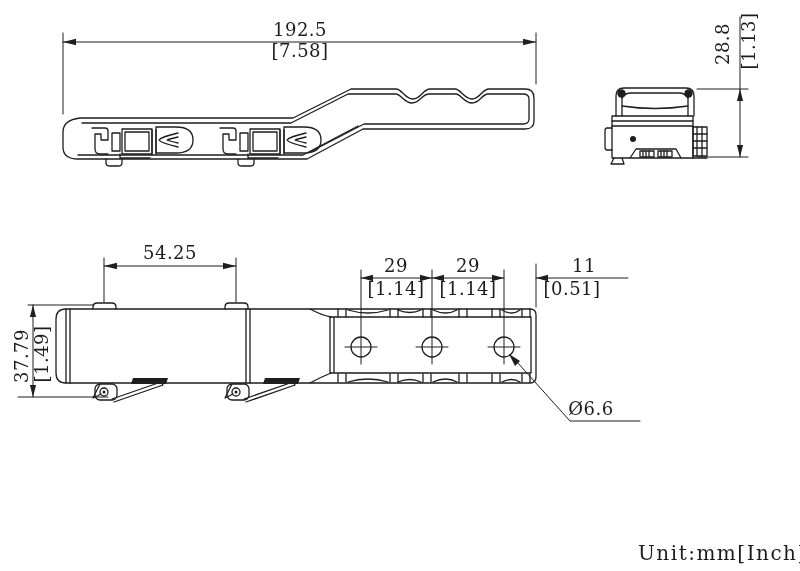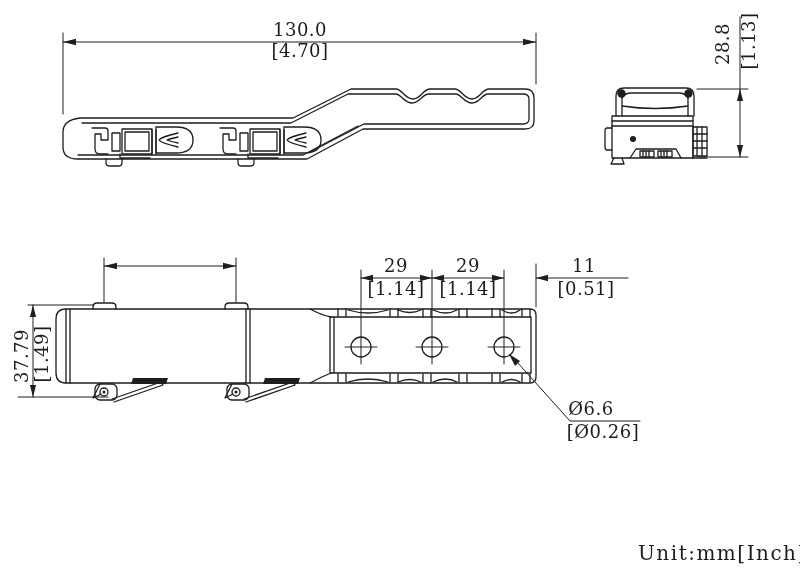--- a/index.html
+++ b/index.html
@@ -151,37 +151,37 @@
     <polygon class="solid" points="33,305 29.9,317 36.1,317"></polygon>
     <polygon class="solid" points="33,397 29.9,385 36.1,385"></polygon>
   </g>
 
   <g>
     <polygon class="solid" points="509,354 520,361 515,366"></polygon>
     <path class="thin" d="M517,362 L570,421 H640"></path>
   </g>
 </svg>
 
-<div class="dim" style="left:240px;top:20px;width:120px;">130.0</div>
-<div class="dim" style="left:240px;top:41px;width:120px;">[4.70]</div>
+<div class="dim" style="left:240px;top:20px;width:120px;">192.5</div>
+<div class="dim" style="left:240px;top:41px;width:120px;">[7.58]</div>
 
 <div class="dim vdim" style="left:689px;top:33px;width:70px;height:22px;">28.8</div>
 <div class="dim vdim" style="left:715px;top:30px;width:70px;height:22px;">[1.13]</div>
 
+<div class="dim" style="left:110px;top:243px;width:120px;">54.25</div>
 
 <div class="dim" style="left:366px;top:256px;width:60px;">29</div>
 <div class="dim" style="left:346px;top:279px;width:100px;">[1.14]</div>
 
 <div class="dim" style="left:438px;top:256px;width:60px;">29</div>
 <div class="dim" style="left:418px;top:279px;width:100px;">[1.14]</div>
 
 <div class="dim" style="left:554px;top:256px;width:60px;">11</div>
-<div class="dim" style="left:536px;top:279px;width:100px;">[0.51]</div>
+<div class="dim" style="left:522px;top:279px;width:100px;">[0.51]</div>
 
 <div class="dim vdim" style="left:-17px;top:345px;width:80px;height:22px;">37.79</div>
 <div class="dim vdim" style="left:3px;top:343px;width:80px;height:22px;">[1.49]</div>
 
 <div class="dim" style="left:551px;top:399px;width:80px;">Ø6.6</div>
-<div class="dim" style="left:553px;top:422px;width:100px;">[Ø0.26]</div>
 
 <div class="unit" style="left:638px;top:541px;">Unit:mm[Inch]</div>
 
 </div>
 
 </body></html>

